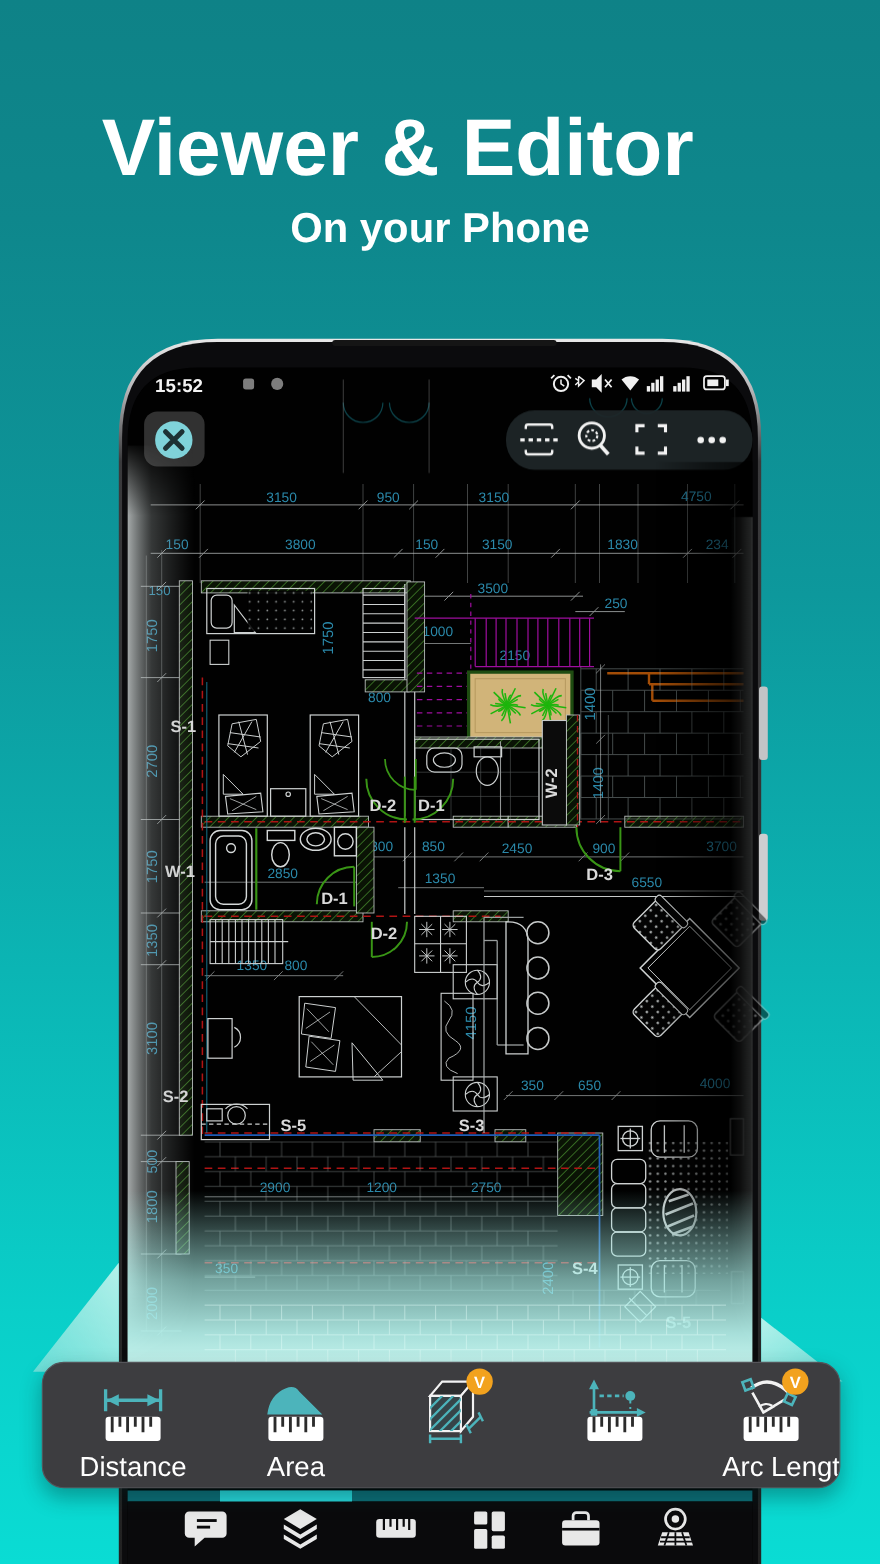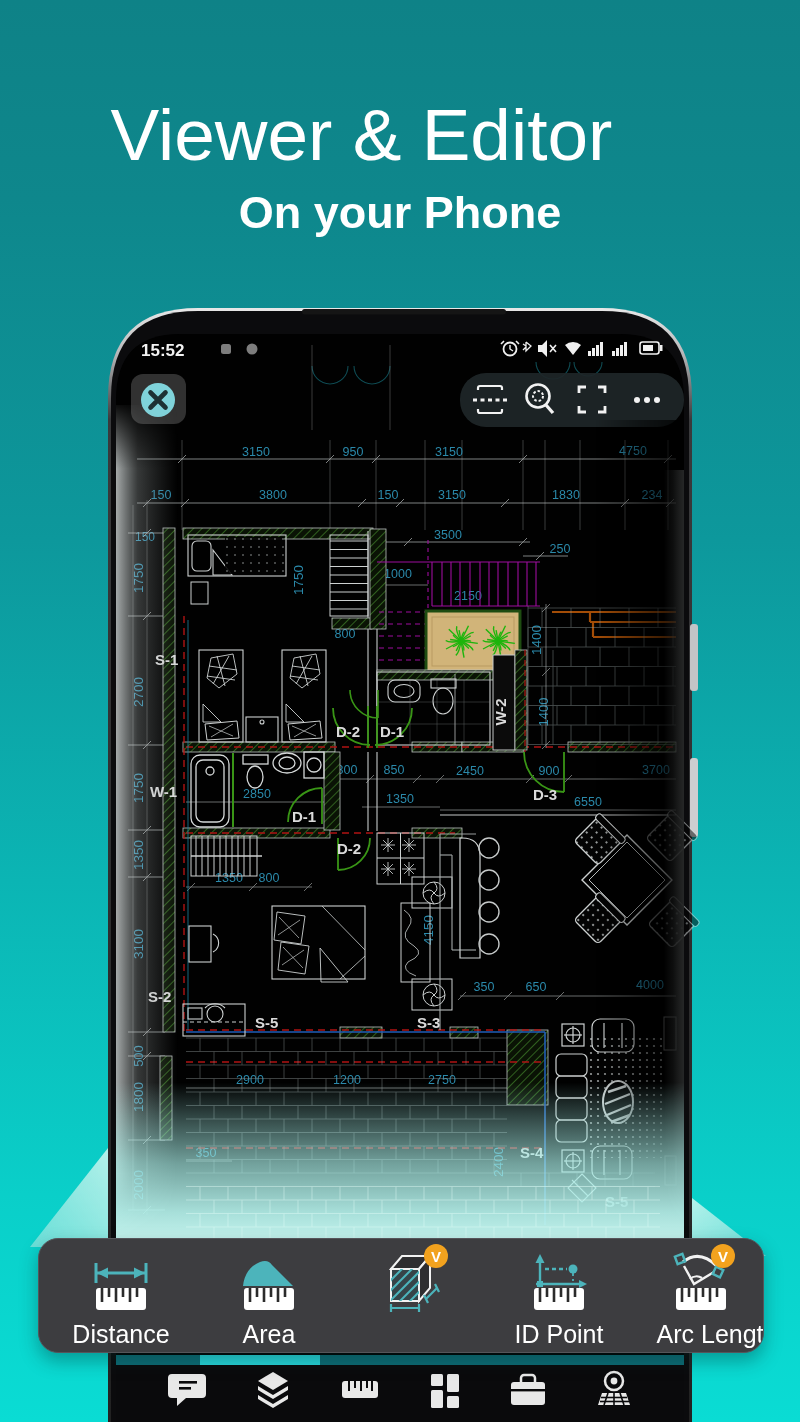--- a/index.html
+++ b/index.html
@@ -1,22 +1,22 @@
 <!DOCTYPE html>
 <html><head>
 <meta charset="utf-8">
 <style>
   html,body{margin:0;padding:0;}
   body{width:800px;height:1422px;overflow:hidden;position:relative;font-family:"Liberation Sans",sans-serif;}
   .bg{position:absolute;left:0;top:0;width:800px;height:1422px;
       background:linear-gradient(180deg,#0e8287 0%,#0e878c 14%,#0d989c 38%,#0bb5b4 62%,#0acfc9 84%,#0adcd4 100%);}
   .title{position:absolute;left:0;top:93px;width:723px;text-align:center;color:#fff;
-      font-size:73px;font-weight:400;letter-spacing:0px;}
+      font-size:73px;font-weight:700;letter-spacing:0px;}
   .subtitle{position:absolute;left:0;top:187px;width:800px;text-align:center;color:#fff;
-      font-size:45px;font-weight:700;letter-spacing:0px;}
+      font-size:38px;font-weight:700;letter-spacing:0px;}
   svg text{font-family:"Liberation Sans",sans-serif;}
   .toolbar{position:absolute;left:38px;top:1238px;width:726px;height:115px;background:#3d3d40;
       border-radius:20px;border:1px solid #55555a;box-sizing:border-box;
       box-shadow:0 8px 18px rgba(0,40,40,0.35);overflow:hidden;}
   .titem{position:absolute;top:0;width:140px;height:115px;text-align:center;}
   .titem .lbl{position:absolute;left:-20px;top:81px;width:180px;text-align:center;color:#fff;font-size:25px;}
 </style>
 </head>
 <body>
 
@@ -1174,21 +1174,20 @@
       <rect x="45" y="49" width="50" height="22" rx="3" fill="#fff"></rect>
       <g stroke="#2b2b2b" stroke-width="2.6">
         <line x1="51" y1="49" x2="51" y2="63"></line>
           <line x1="58" y1="49" x2="58" y2="58"></line>
         <line x1="65" y1="49" x2="65" y2="63"></line>
           <line x1="72" y1="49" x2="72" y2="58"></line>
         <line x1="79" y1="49" x2="79" y2="63"></line>
           <line x1="86" y1="49" x2="86" y2="58"></line>
       </g>
     </svg>
-    <div class="lbl">ID Point</div>
   </div>
 
   <div class="titem" style="left:592px">
     <svg width="140" height="78" viewBox="0 0 140 78">
       <g stroke="#f2f2f2" fill="none">
         <path d="M52,23 Q68,10 86,27" stroke-width="3.2"></path>
         <path d="M53,27 L63,45 L83,33" stroke-width="2.4"></path>
         <path d="M59,40 A10,10 0 0 1 71,39" stroke-width="2.2"></path>
       </g>
       <g fill="none" stroke="#4cb4bb" stroke-width="2.4">

